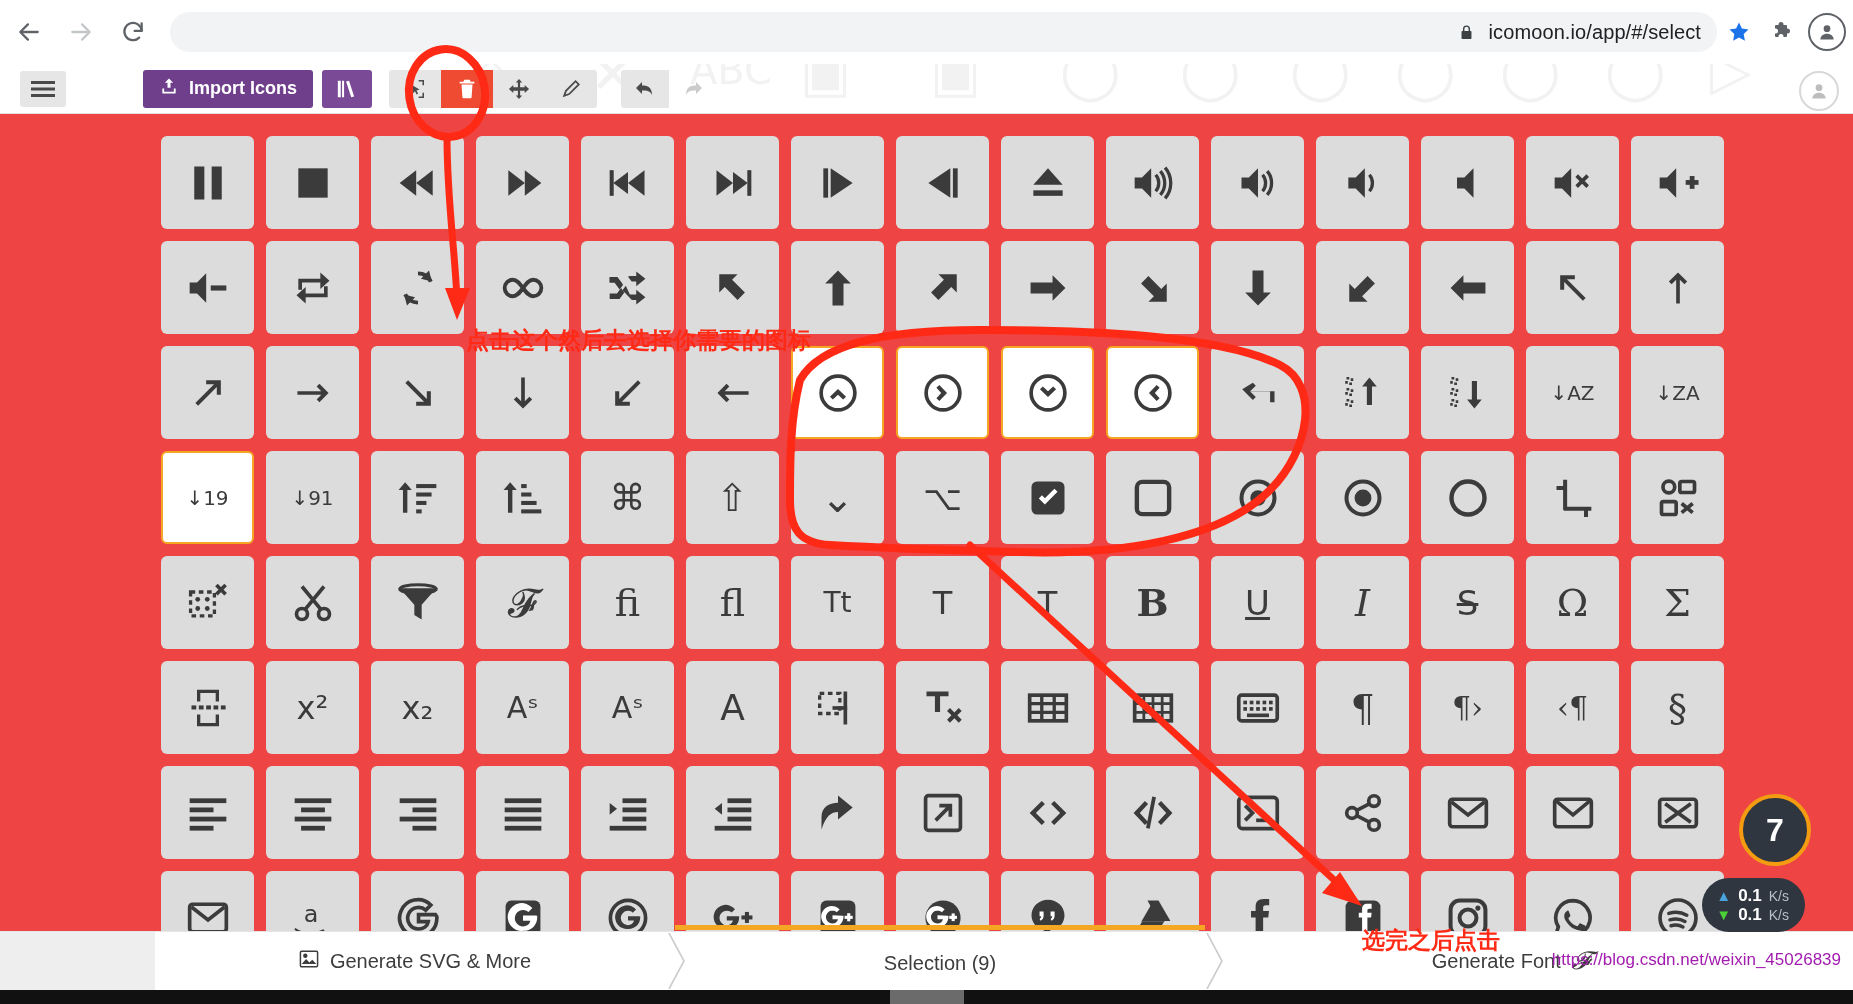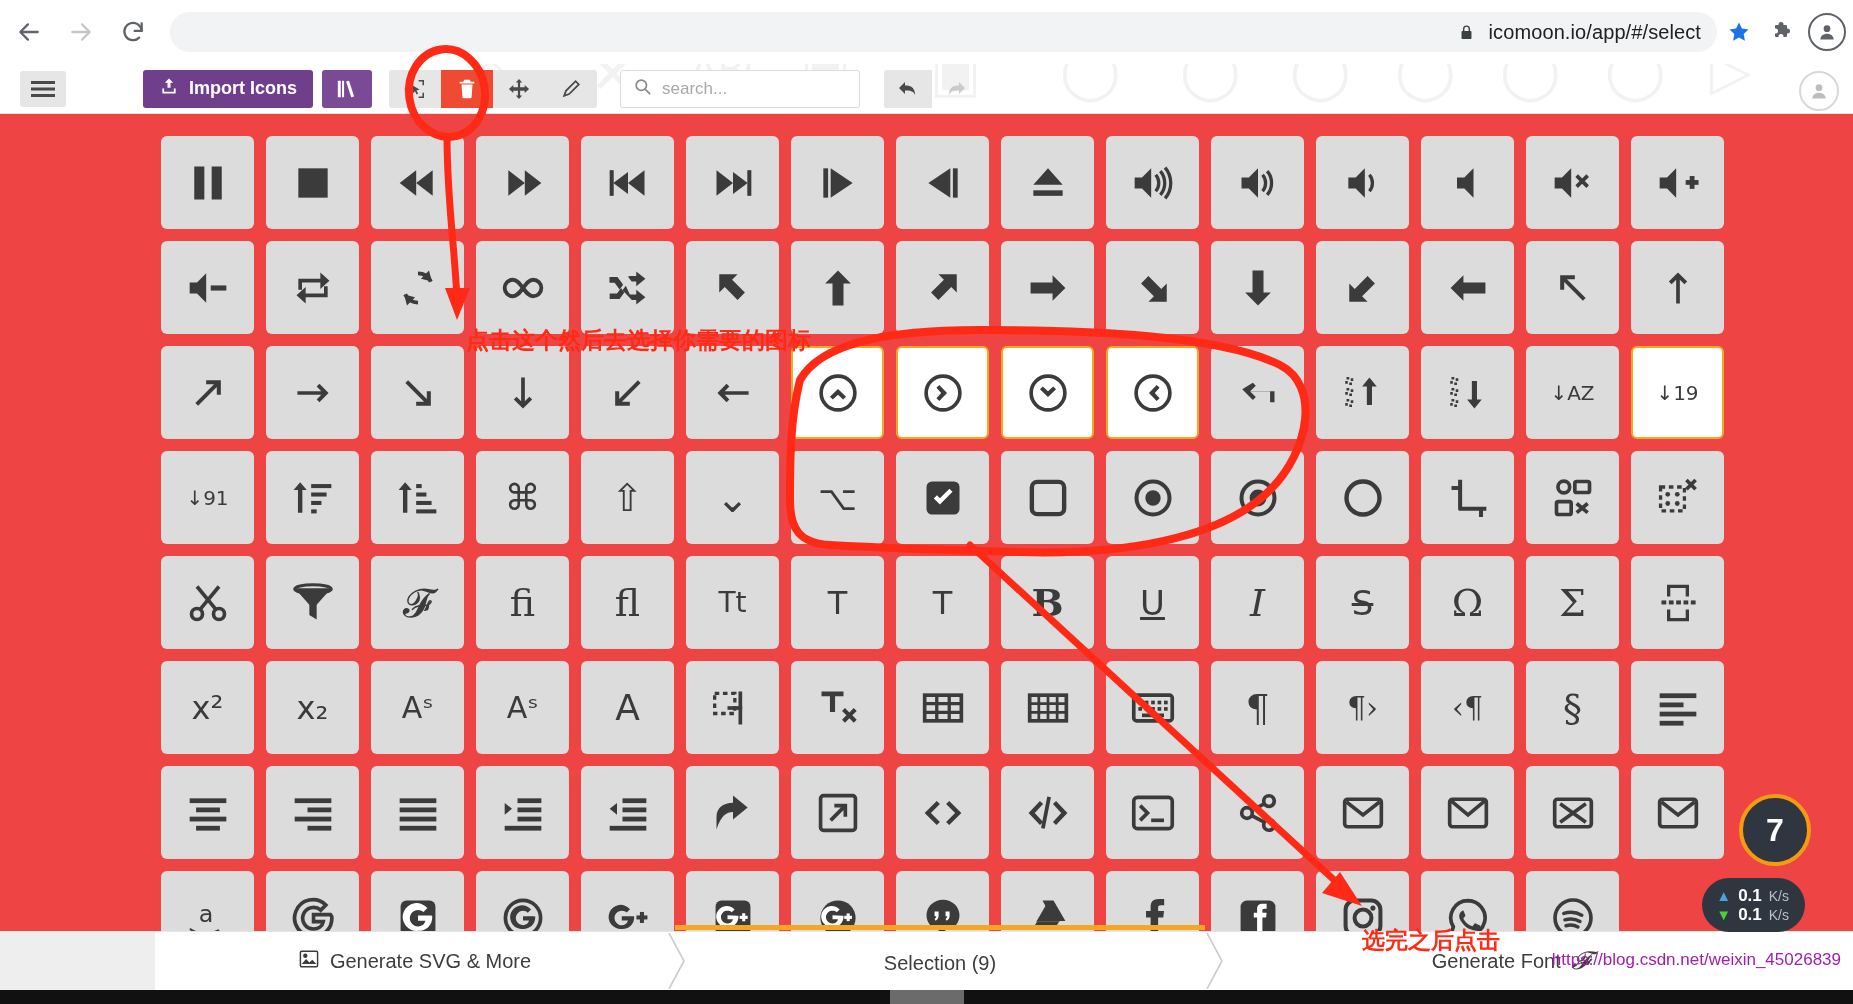--- a/index.html
+++ b/index.html
@@ -309,29 +309,20 @@
             <path d="M12 1l3.5 4h-2.3v5.2H18.2V7.7L23 12l-4.8 4.3v-2.5h-5v5.2h2.3L12 23l-3.5-4h2.3v-5.2H5.8v2.5L1 12l4.8-4.3v2.5h5V5H8.5z"></path>
           </svg>
       </div>
       <div class="tool-btn">
         <svg width="22" height="22" viewBox="0 0 24 24" fill="none" stroke="currentColor" stroke-width="1.9" stroke-linecap="round">
             <path d="M4.5 19.5l2-5.5L17 3.5l3.5 3.5L10 17.5z"></path>
           </svg>
       </div>
     </div>
 
-    <div id="search-box">
-      <span>
-        <svg width="19" height="19" viewBox="0 0 24 24" fill="none" stroke="#8c8c8c" stroke-width="2.2" stroke-linecap="round">
-            <circle cx="10.5" cy="10.5" r="6.5"></circle>
-            <line x1="15.5" y1="15.5" x2="21" y2="21"></line>
-          </svg>
-      </span>
-      <span class="ph">search...</span>
-    </div>
 
     <div id="undo-group">
       <div class="history-btn active">
         <svg width="24" height="24" viewBox="0 0 24 24" fill="currentColor">
             <path d="M9 5v3.6C13.6 8.6 19 9.6 19 18c-1.6-4.2-5.2-4.6-10-4.6V17L3 11z"></path>
           </svg>
       </div>
       <div class="history-btn dim">
         <svg width="24" height="24" viewBox="0 0 24 24" fill="currentColor">
             <path d="M15 5v3.6C10.4 8.6 5 9.6 5 18c1.6-4.2 5.2-4.6 10-4.6V17l6-6z"></path>
@@ -689,20 +680,25 @@
             <path d="M15.5 20.5l4-5h-2.6v-10h-2.8v10h-2.6z"></path>
             <rect x="3" y="4" width="3" height="3" fill="none" stroke="currentColor" stroke-width="1.4" stroke-dasharray="1.5 1.5"></rect>
             <rect x="3" y="10" width="3" height="3" fill="none" stroke="currentColor" stroke-width="1.4" stroke-dasharray="1.5 1.5"></rect>
             <rect x="3" y="16" width="3" height="3" fill="none" stroke="currentColor" stroke-width="1.4" stroke-dasharray="1.5 1.5"></rect>
           </svg>
         </div>
       </div>
       <div class="cell">
         <div class="tile">
           <span class="glyph" style="font-family: &quot;DejaVu Sans&quot;, sans-serif; font-size: 20px;">↓AZ</span>
+        </div>
+      </div>
+      <div class="cell">
+        <div class="tile">
+          <span class="glyph" style="font-family: &quot;DejaVu Sans&quot;, sans-serif; font-size: 20px;">↓ZA</span>
         </div>
       </div>
       <div class="cell">
         <div class="tile selected">
           <span class="glyph" style="font-family: &quot;DejaVu Sans&quot;, sans-serif; font-size: 20px;">↓19</span>
         </div>
       </div>
       <div class="cell">
         <div class="tile">
           <span class="glyph" style="font-family: &quot;DejaVu Sans&quot;, sans-serif; font-size: 20px;">↓91</span>

